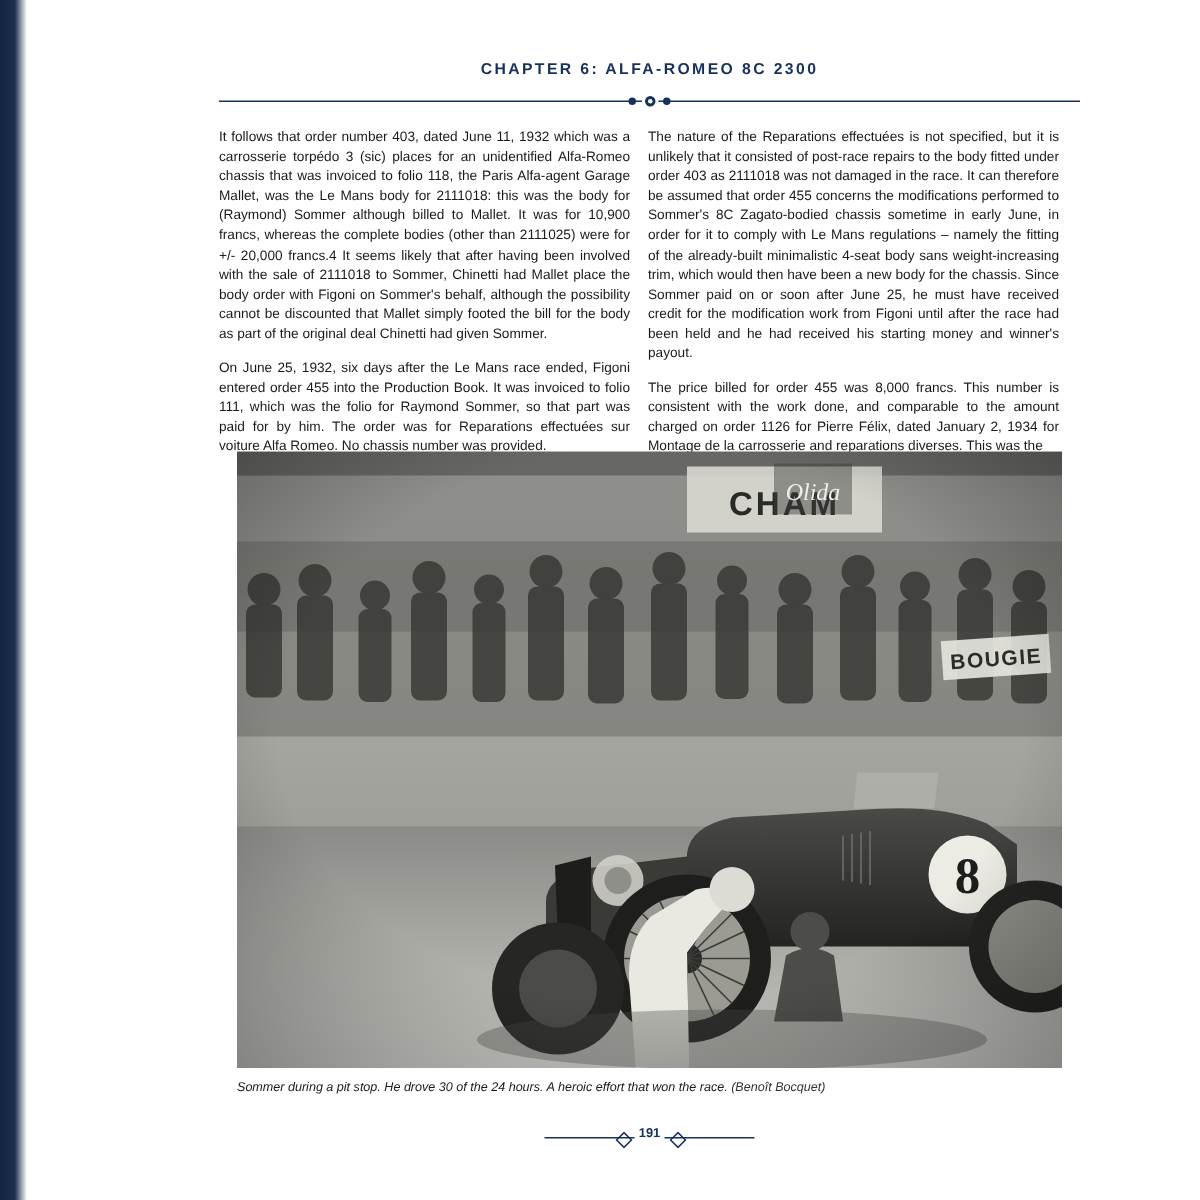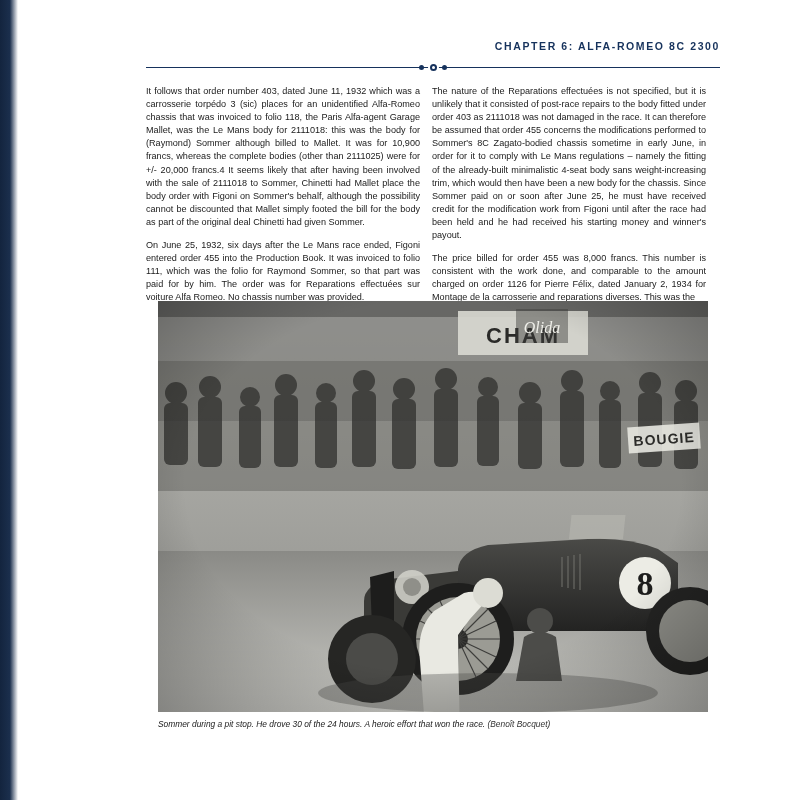--- a/index.html
+++ b/index.html
@@ -33,21 +33,21 @@
     top: 0;
     width: 610px;
     height: 800px;
   }
   
   .runhead {
     position: absolute;
     top: 40px;
     left: 18px;
     width: 574px;
-    text-align: right;
+    text-align: center;
   }
   .runhead .title {
     font-size: 10.5px;
     letter-spacing: 1.6px;
     font-weight: bold;
     color: #16325c;
     font-family: "Liberation Sans", sans-serif;
   }
   .rule-wrap {
     position: relative;
@@ -345,15 +345,24 @@
         <ellipse cx="330" cy="392" rx="170" ry="20" fill="#4a4a47" opacity="0.35"></ellipse>
 
         <rect x="0" y="0" width="550" height="411" fill="url(#vig)"></rect>
       </svg>
     </div>
 
     <div class="caption">
       <span>Sommer during a pit stop. He drove 30 of the 24 hours. A heroic effort that won the race. </span><span class="credit">(Benoît Bocquet)</span>
     </div>
 
+    <div class="folio">
+      <div class="flourish">
+        <div class="l"></div>
+        <div class="r"></div>
+        <div class="dl"></div>
+        <div class="dr"></div>
+        <div class="num">191</div>
+      </div>
+    </div>
 
   </div>
 </div>
 
 </body></html>

